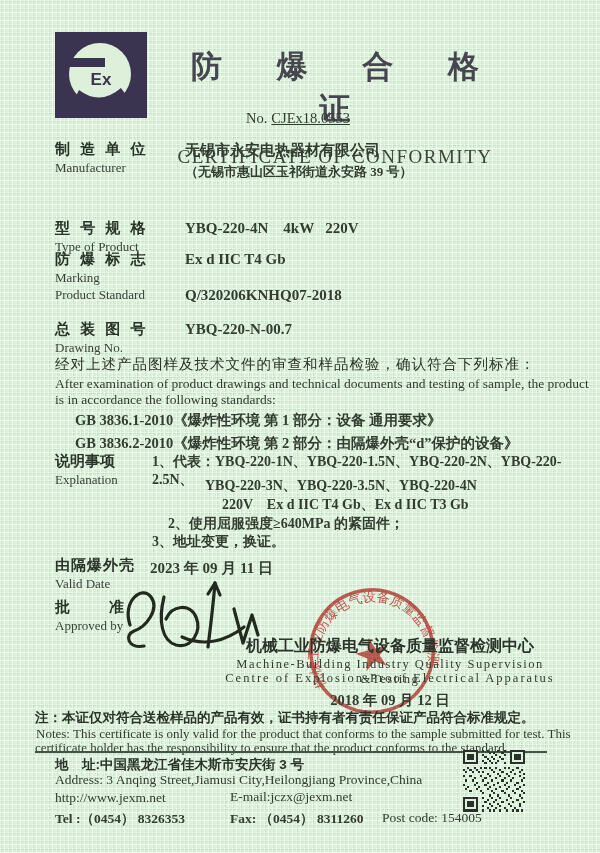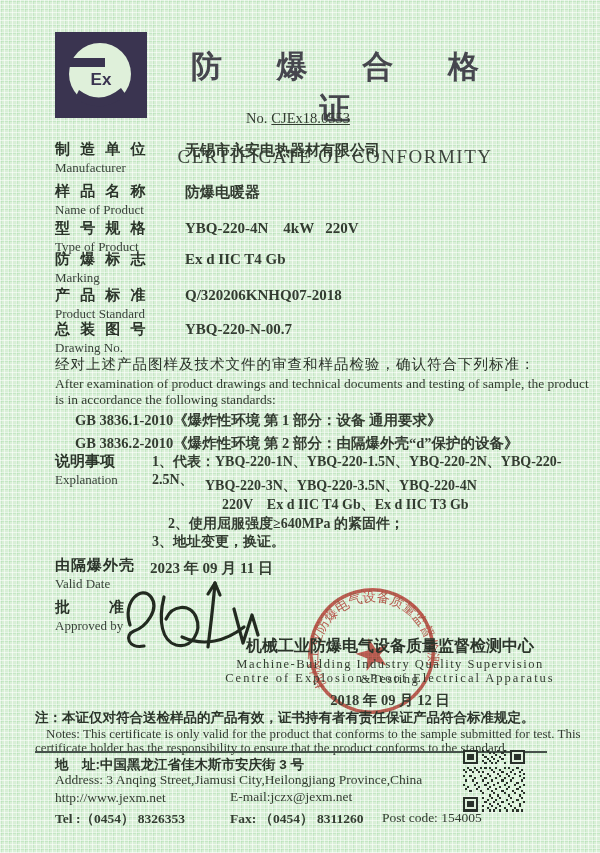--- a/index.html
+++ b/index.html
@@ -56,21 +56,21 @@
   .stamp{left:303px;top:582px;width:138px;height:138px;mix-blend-mode:multiply;opacity:.92;}
   .org-cn{left:240px;top:636px;width:300px;text-align:center;
     font-family:"Liberation Sans","DejaVu Sans",sans-serif;font-weight:bold;
     font-size:16px;color:#2b342a;}
   .org-en1{left:225px;top:657px;width:330px;text-align:center;font-size:12.5px;letter-spacing:1.5px;}
   .org-en2{left:225px;top:671px;width:330px;text-align:center;font-size:12.5px;letter-spacing:2px;}
   .org-date{left:280px;top:691px;width:220px;text-align:center;font-size:14.5px;}
   
   .note-cn{left:35px;top:709px;font-family:"Liberation Sans","DejaVu Sans",sans-serif;
     font-weight:bold;font-size:13.5px;color:#2b342a;}
-  .note-en1{left:46px;top:726px;font-size:13px;}
+  .note-en1{left:36px;top:726px;font-size:13px;}
   .note-en2{left:35px;top:740px;font-size:13px;}
   .divider{left:35px;top:751px;width:512px;height:2px;background:#46514b;}
   
   .addr-cn{left:55px;top:756px;font-family:"Liberation Sans","DejaVu Sans",sans-serif;
     font-weight:bold;font-size:13.5px;color:#2b342a;}
   .addr-en{left:55px;top:772px;font-size:13.5px;}
   .web{left:55px;top:790px;font-size:13.5px;}
   .email{left:230px;top:789px;font-size:13.5px;}
   .tel{left:55px;top:810px;font-size:13.5px;}
   .fax{left:230px;top:810px;font-size:13.5px;}
@@ -98,46 +98,39 @@
     <span>No.</span><span class="num">CJEx18.0553</span>
   </div>
 
   <div class="field r1">
     <div class="flabel">
       <div class="lab-cn">制 造 单 位</div>
       <div class="lab-en">Manufacturer</div>
     </div>
     <div>
       <div class="val pre">无锡市永安电热器材有限公司</div>
-    </div>
-  </div>
-  <div class="field r2">
-    <div class="flabel">
-      <div class="lab-cn">样 品 名 称</div>
-      <div class="lab-en">Name of Product</div>
-    </div>
-    <div class="val pre">防爆电暖器</div>
+      <div class="val2 pre">（无锡市惠山区玉祁街道永安路 39 号）</div>
+    </div>
   </div>
   <div class="field r3">
     <div class="flabel">
       <div class="lab-cn">型 号 规 格</div>
       <div class="lab-en">Type of Product</div>
     </div>
     <div class="val pre">YBQ-220-4N    4kW   220V</div>
   </div>
   <div class="field r4">
     <div class="flabel">
       <div class="lab-cn">防 爆 标 志</div>
       <div class="lab-en">Marking</div>
     </div>
     <div class="val pre">Ex d IIC T4 Gb</div>
   </div>
   <div class="field r5">
     <div class="flabel">
-      <div class="lab-cn">产 品 标 准</div>
       <div class="lab-en">Product Standard</div>
     </div>
     <div class="val pre">Q/320206KNHQ07-2018</div>
   </div>
   <div class="field r6">
     <div class="flabel">
       <div class="lab-cn">总 装 图 号</div>
       <div class="lab-en">Drawing No.</div>
     </div>
     <div class="val pre">YBQ-220-N-00.7</div>

